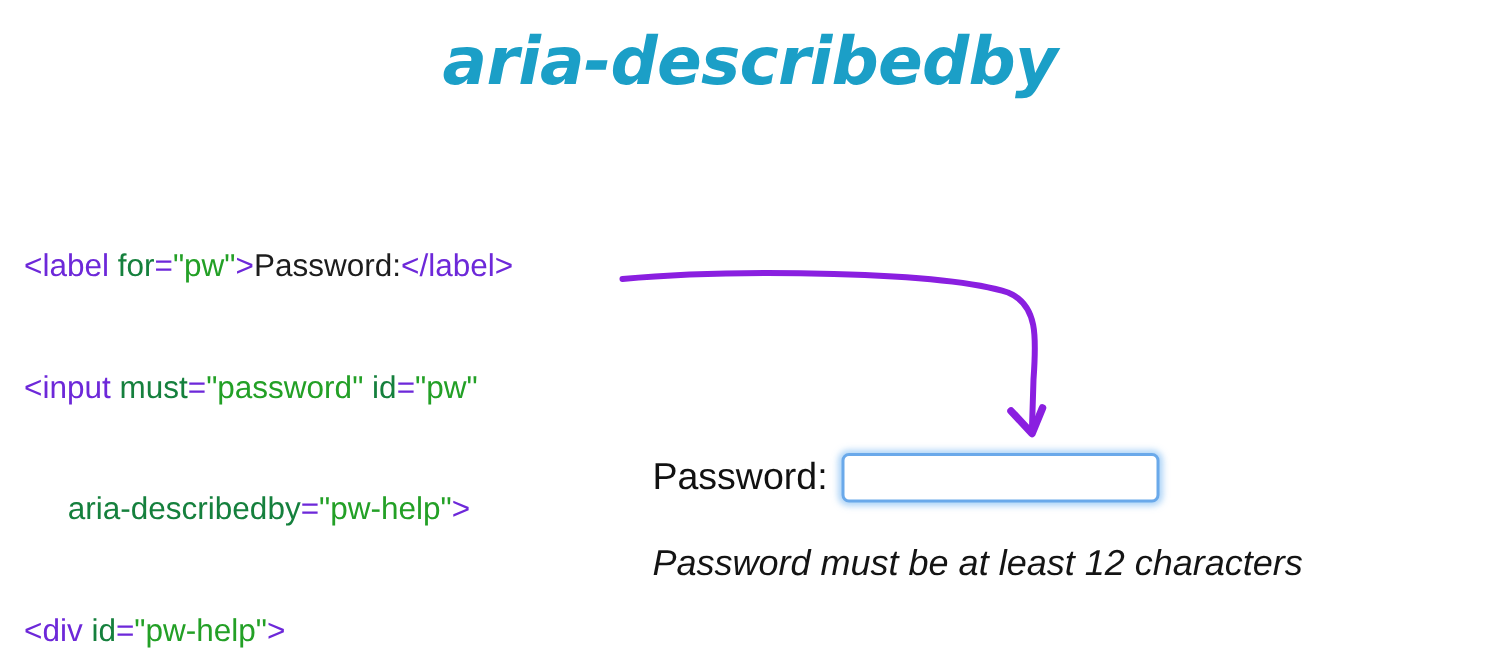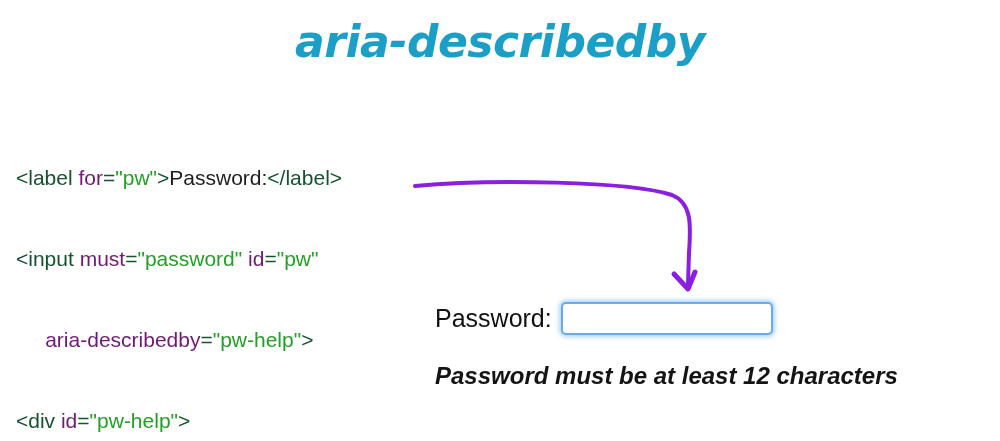--- a/index.html
+++ b/index.html
@@ -36,22 +36,22 @@
   #code-block {
     position: absolute;
     left: 16px;
     top: 110px;
     font-family: "Liberation Sans", sans-serif;
     font-size: 21px;
     line-height: 27px;
     white-space: pre;
   }
   .code-line { white-space: pre; }
-  .tok-tag   { color: #14532d; }
-  .tok-attr  { color: #701a75; }
+  .tok-tag   { color: #6d28d9; }
+  .tok-attr  { color: #15803d; }
   .tok-val   { color: #23a026; }
   .tok-text  { color: #1d1d1d; }
 
   
   #arrow-svg {
     position: absolute;
     left: 400px;
     top: 165px;
     width: 320px;
     height: 145px;
@@ -88,21 +88,21 @@
     box-shadow: 0 0 4px 2px rgba(108,176,240,0.55);
     font-family: "Liberation Sans", sans-serif;
     font-size: 16px;
     color: #111111;
     box-sizing: content-box;
   }
   #help-text {
     margin-top: 22px;
     font-size: 24px;
     font-style: italic;
-    font-weight: 700;
+    font-weight: 400;
     color: #141414;
     white-space: nowrap;
   }
 </style>
 </head>
 <body>
 
 <div id="title">aria-describedby</div>
 
 <div id="code-block">

